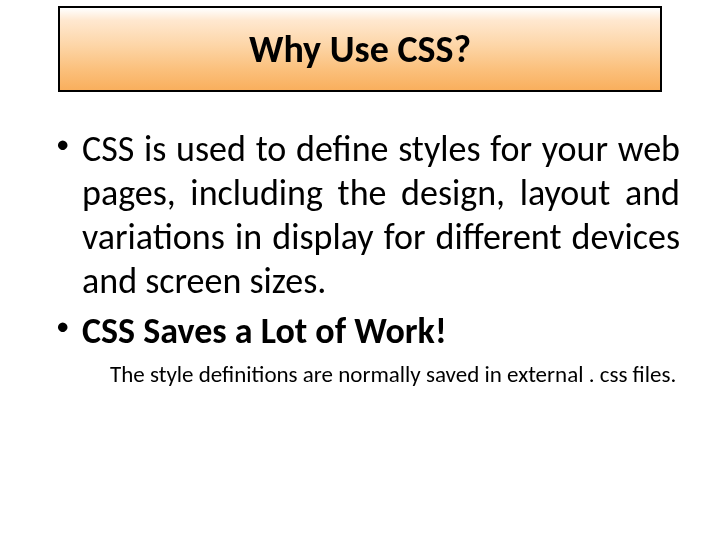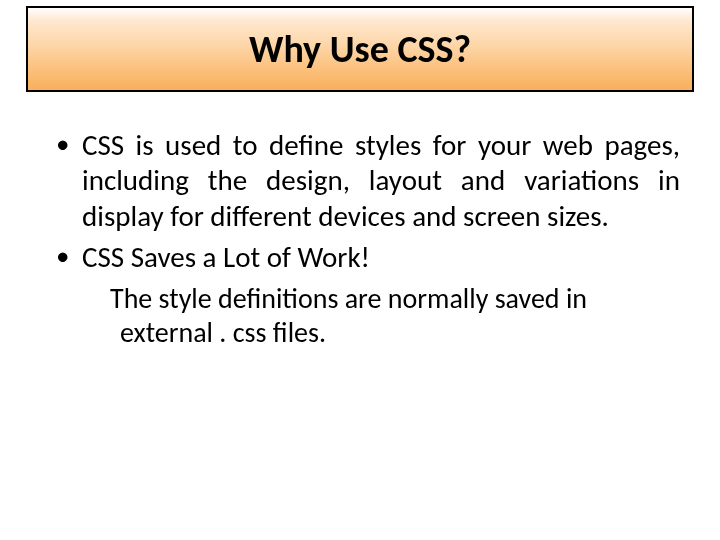--- a/index.html
+++ b/index.html
@@ -11,21 +11,21 @@
     color: #000;
     overflow: hidden;
   }
   .slide {
     width: 100%;
     height: 100%;
     padding: 6px 8px;
   }
   .title-box {
     margin: 0 auto;
-    width: 668px;
+    width: 604px;
     height: 86px;
     border: 2px solid #000;
     background: linear-gradient(to bottom, #ffffff 0%, #ffe8d0 15%, #fdd6a8 45%, #fbc07c 75%, #f9af5d 100%);
     display: flex;
     justify-content: center;
     align-items: center;
   }
   .title-text {
     font-size: 38px;
     font-weight: 700;
@@ -33,45 +33,45 @@
   }
   .content {
     padding: 36px 32px 0 44px;
   }
   ul.bullets {
     list-style: none;
   }
   ul.bullets > li {
     position: relative;
     padding-left: 30px;
-    font-size: 29px;
+    font-size: 36px;
     line-height: 1.22;
     margin-bottom: 6px;
     color: #000;
   }
   ul.bullets > li::before {
     content: "•";
     position: absolute;
     left: 4px;
     top: 0;
     font-size: 27px;
     color: #000;
   }
   .justify {
     text-align: justify;
   }
   .bold {
-    font-weight: 400;
+    font-weight: 700;
   }
   .sub {
     margin-top: 6px;
     padding-left: 58px;
   }
   .sub p {
-    font-size: 28px;
+    font-size: 23px;
     line-height: 1.24;
     text-indent: -10px;
     padding-left: 10px;
     margin-bottom: 4px;
   }
 </style>
 </head>
 <body>
 
 <div class="slide">

